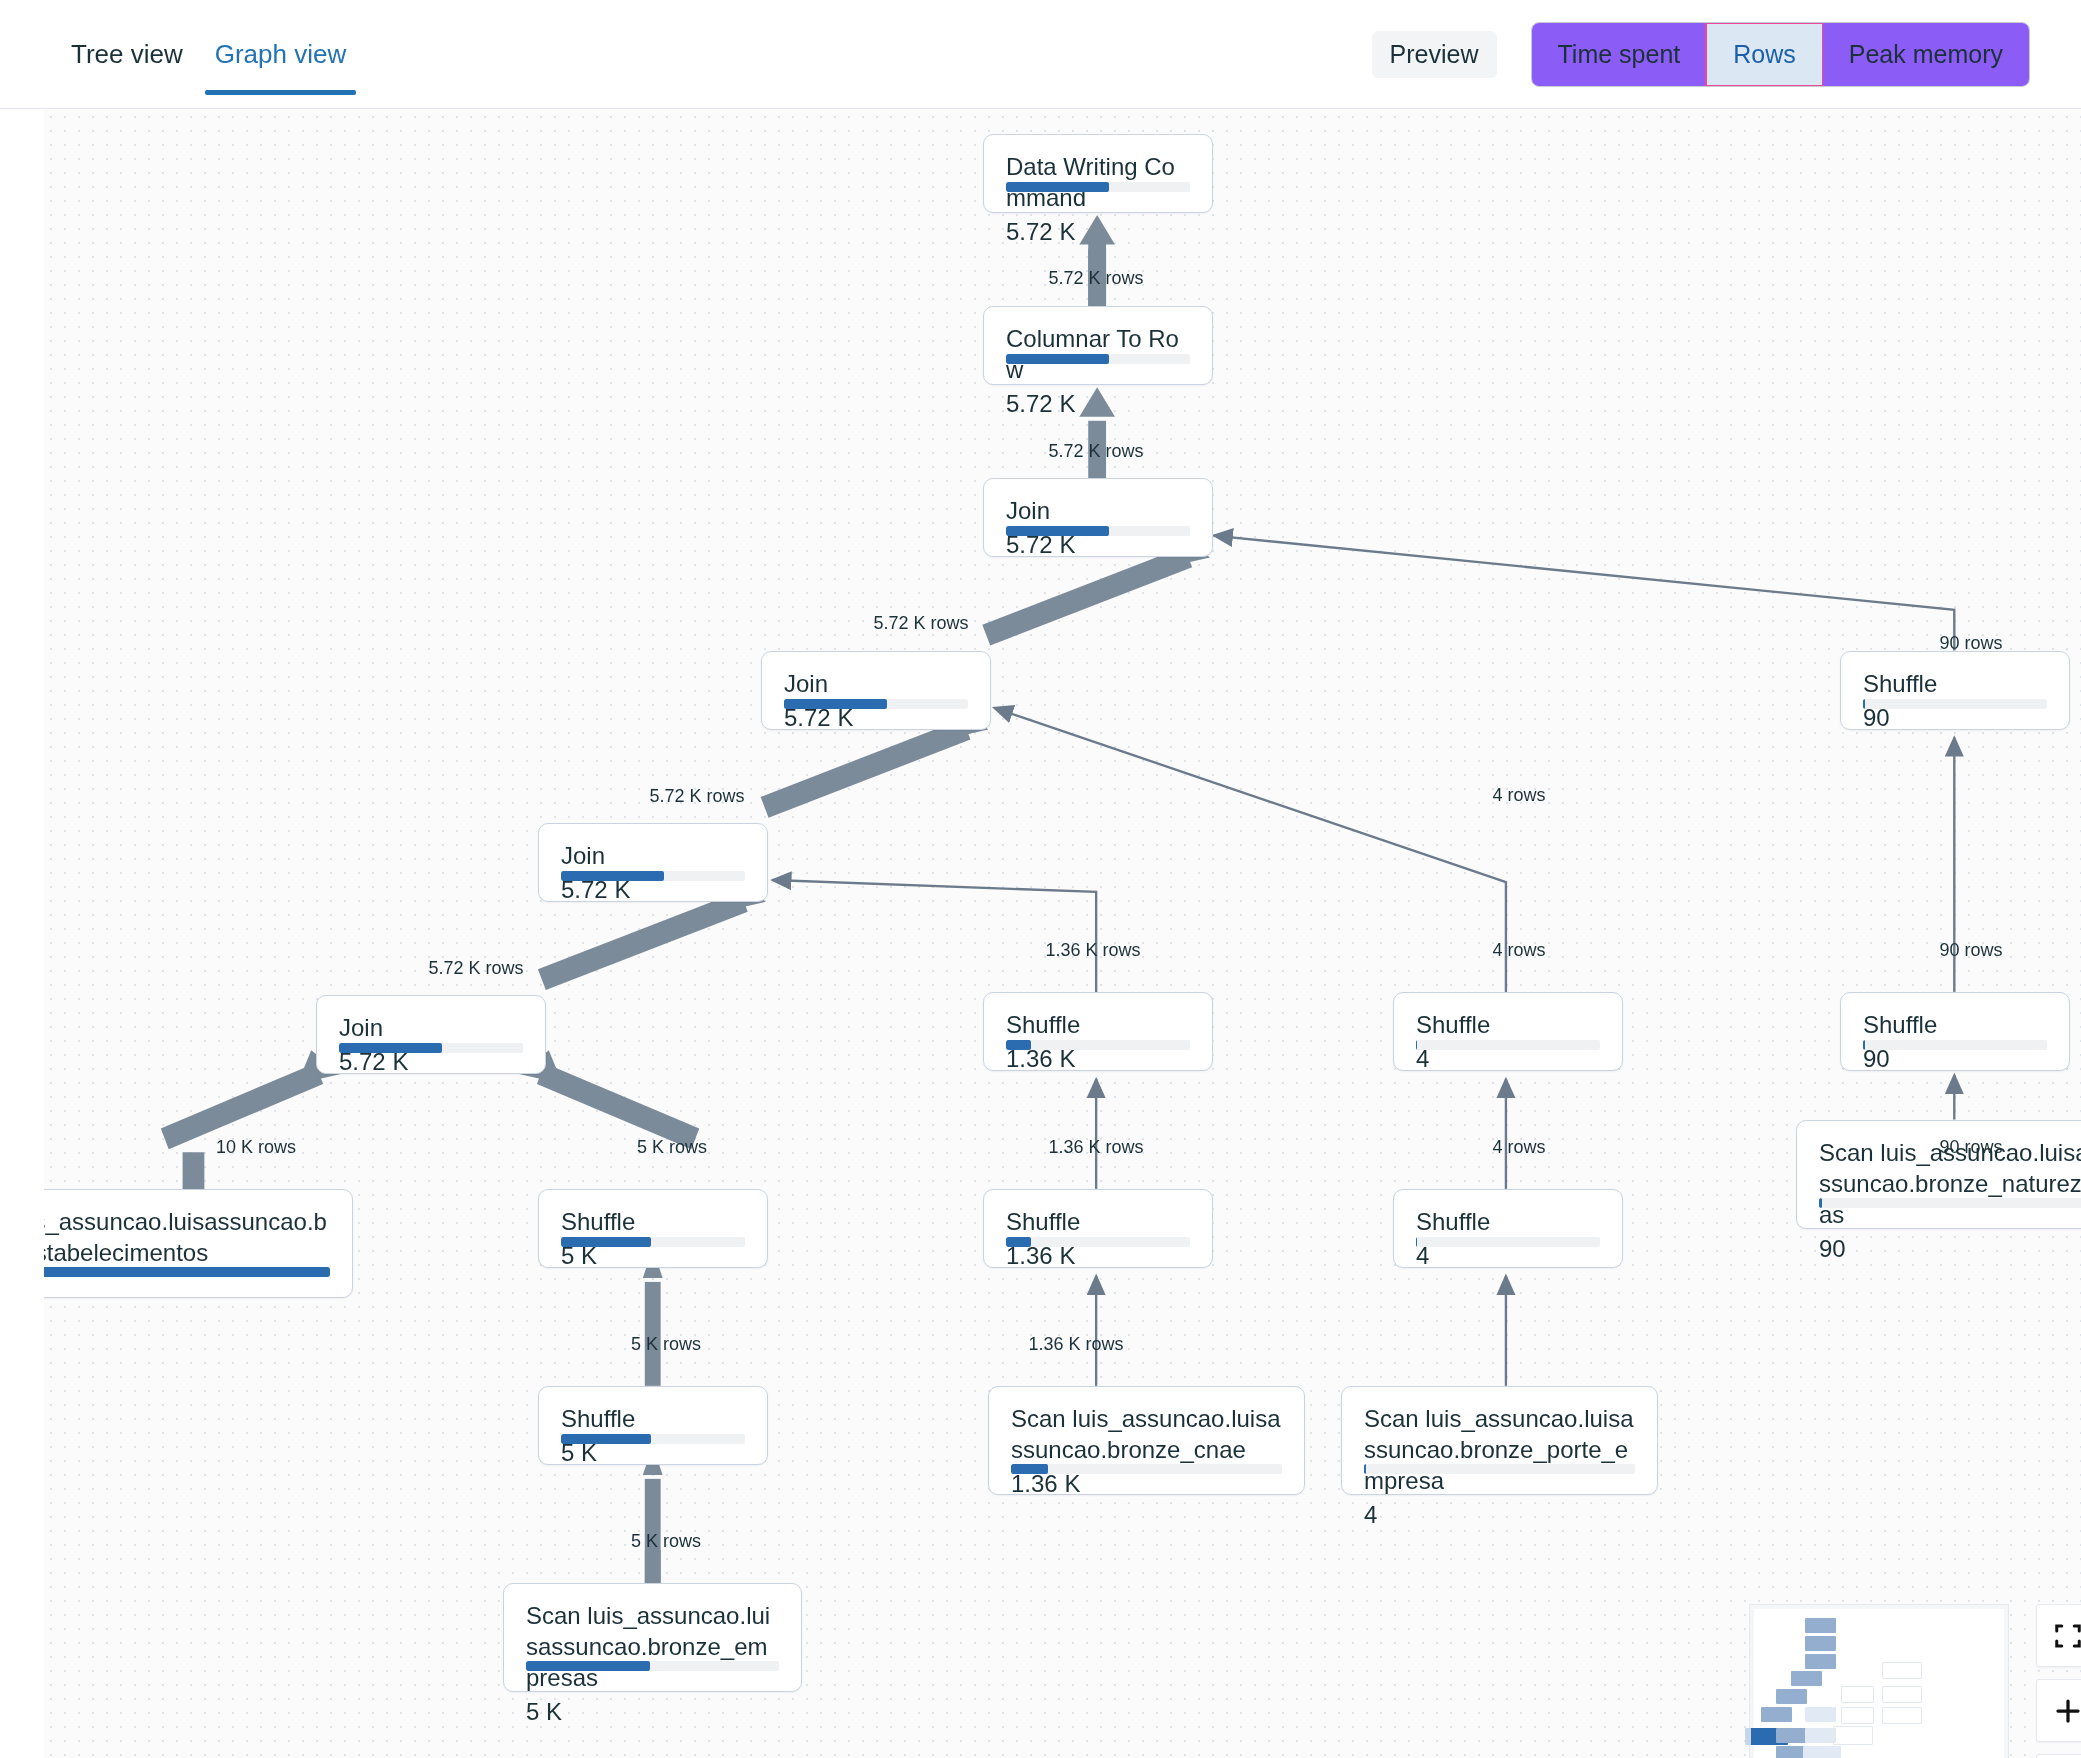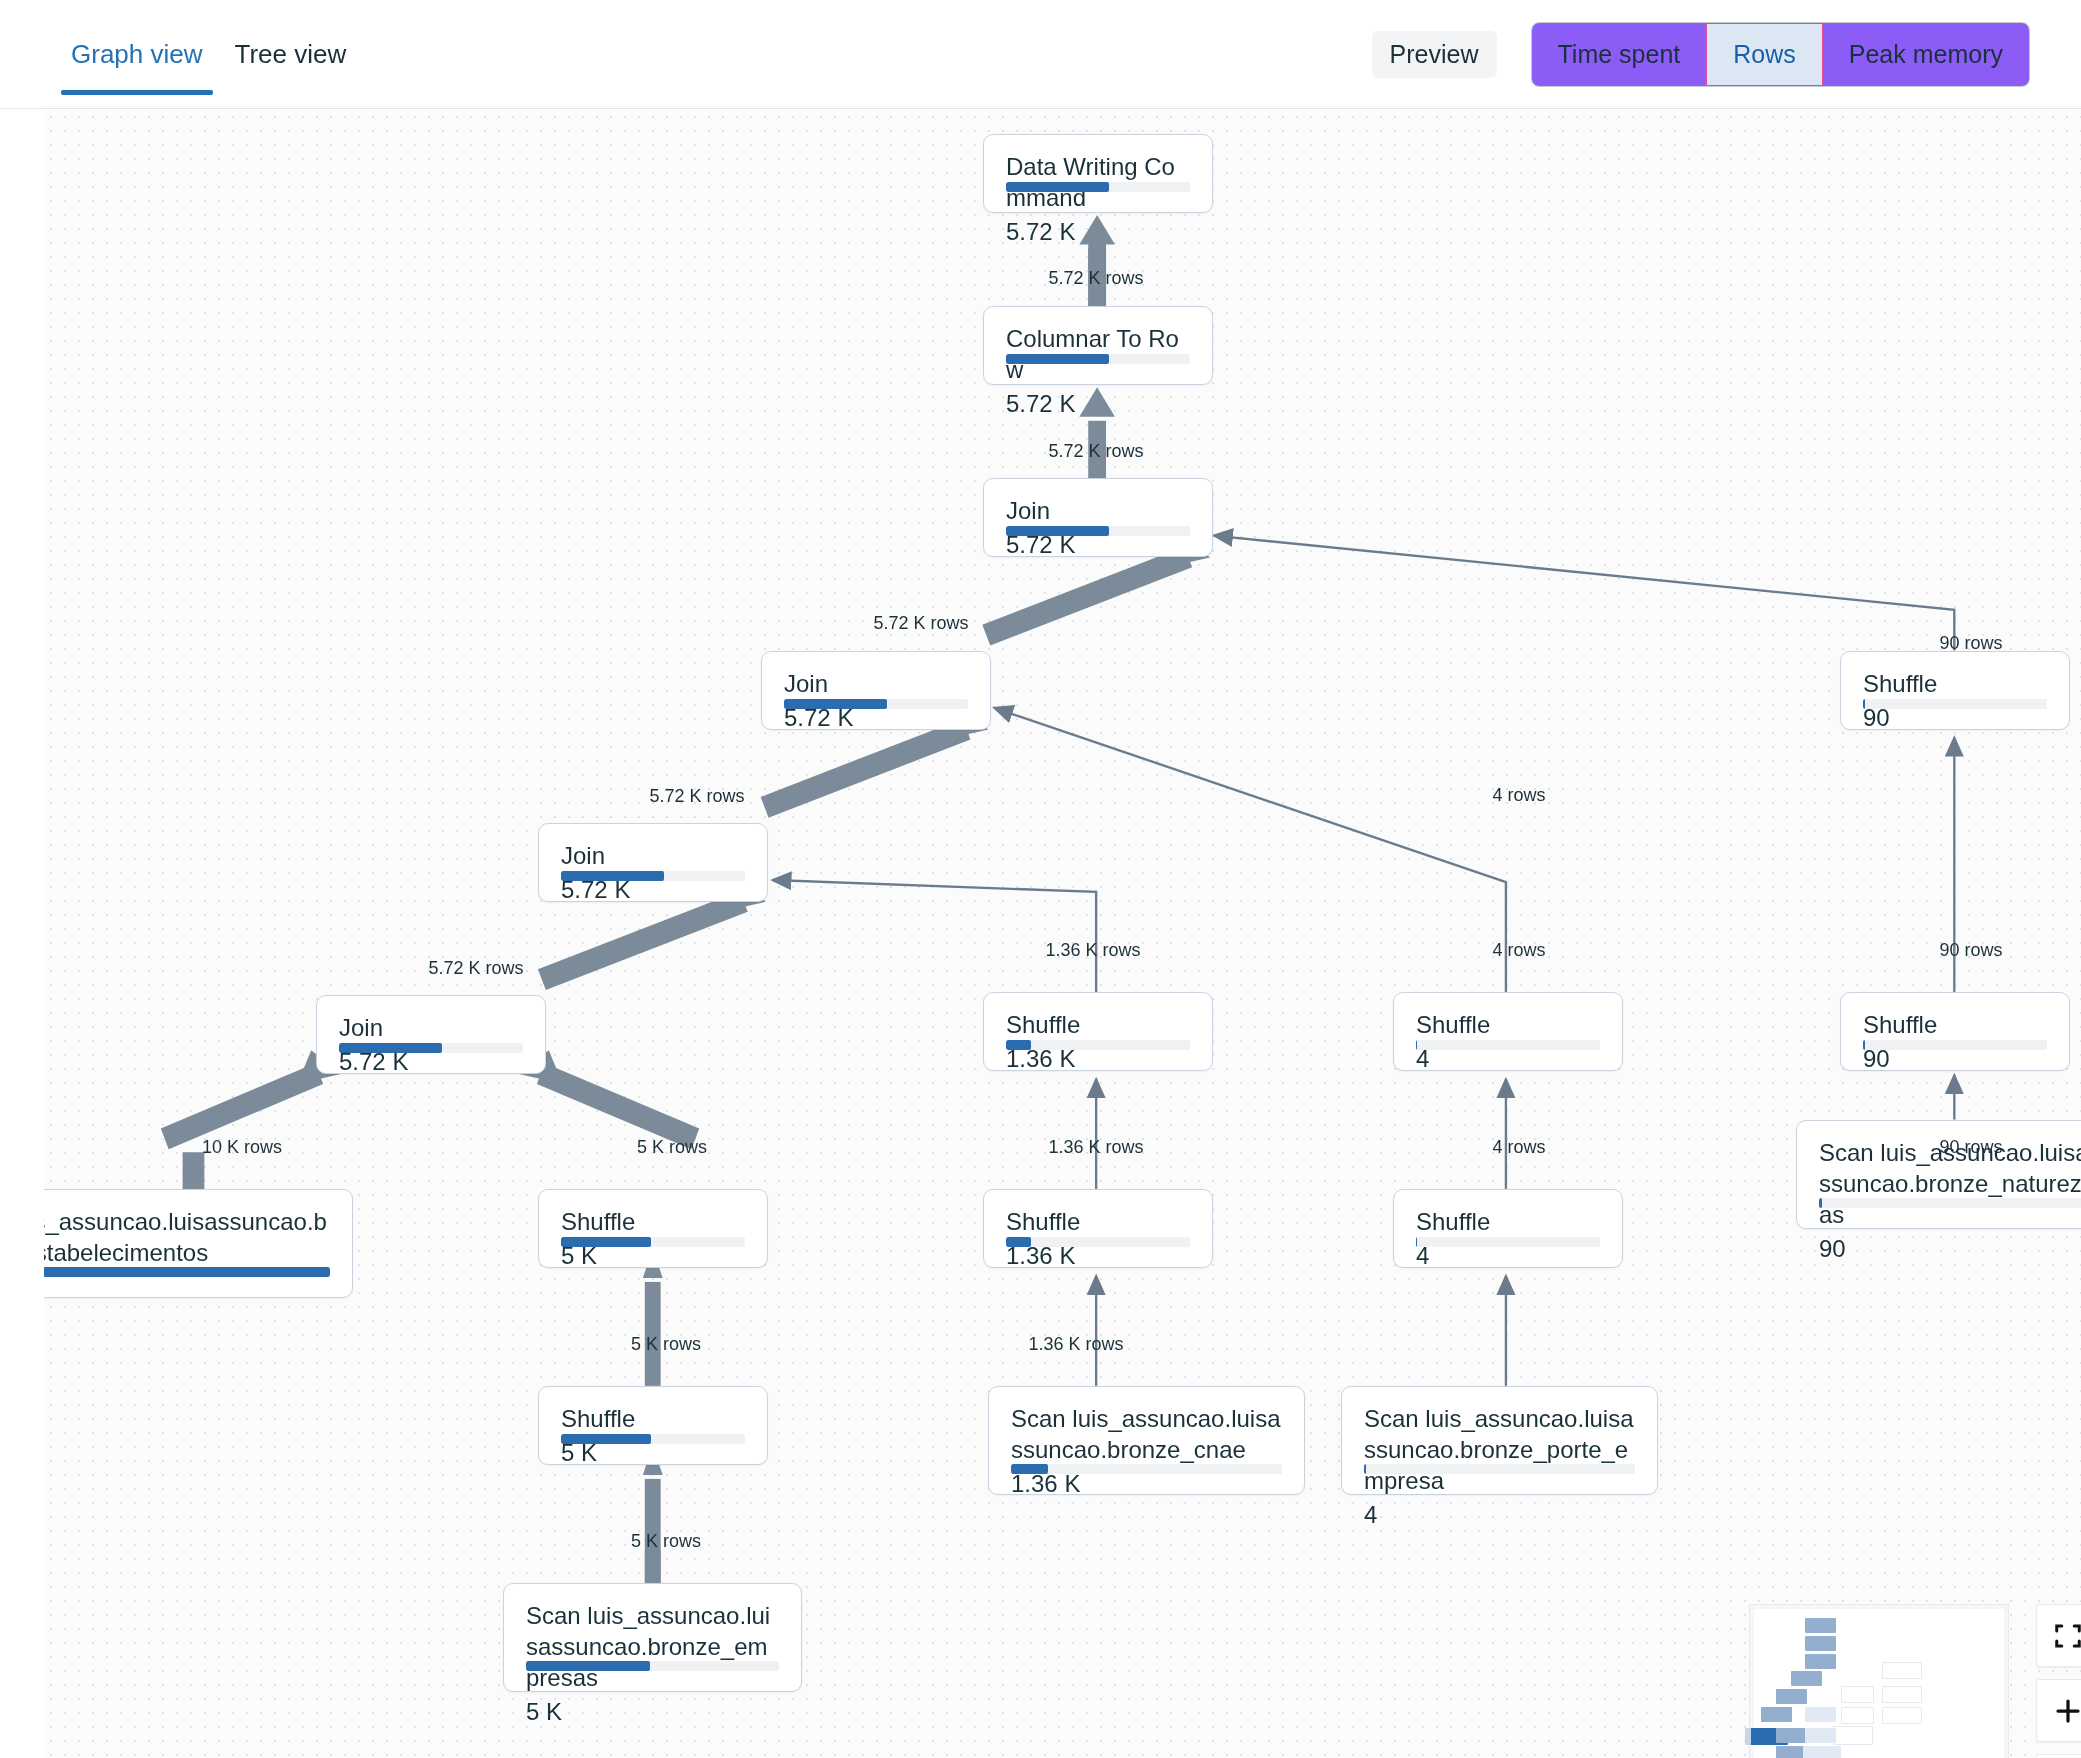--- a/index.html
+++ b/index.html
@@ -106,25 +106,25 @@
     box-shadow:0 1px 2px rgba(16,24,40,.05);
   }
   .zbtn svg{display:block;}
 </style>
 </head>
 <body>
 
 <div id="topbar">
 
   <div id="tabs">
+    <div class="vtab">
+      <span>Tree view</span>
+    </div>
     <div class="vtab active">
       <span>Graph view</span>
-    </div>
-    <div class="vtab">
-      <span>Tree view</span>
     </div>
   </div>
 
   <div id="rightctl">
     <button id="preview-btn">Preview</button>
 
 
     <div id="metric-group">
       <div class="mbtn">
         <span>Time spent</span>
@@ -331,21 +331,21 @@
           <div class="bar-fill" style="width: 1.2%;"></div>
         </div>
       </div>
     </div>
   <div id="edge-labels">
       <div class="elabel" style="left: 1052px; top: 158px;">5.72 K rows</div>
       <div class="elabel" style="left: 1052px; top: 331px;">5.72 K rows</div>
       <div class="elabel" style="left: 877px; top: 503px;">5.72 K rows</div>
       <div class="elabel" style="left: 653px; top: 676px;">5.72 K rows</div>
       <div class="elabel" style="left: 432px; top: 848px;">5.72 K rows</div>
-      <div class="elabel" style="left: 198px; top: 1027px;">10 K rows</div>
+      <div class="elabel" style="left: 212px; top: 1027px;">10 K rows</div>
       <div class="elabel" style="left: 628px; top: 1027px;">5 K rows</div>
       <div class="elabel" style="left: 622px; top: 1224px;">5 K rows</div>
       <div class="elabel" style="left: 622px; top: 1421px;">5 K rows</div>
       <div class="elabel" style="left: 1032px; top: 1224px;">1.36 K rows</div>
       <div class="elabel" style="left: 1052px; top: 1027px;">1.36 K rows</div>
       <div class="elabel" style="left: 1049px; top: 830px;">1.36 K rows</div>
       <div class="elabel" style="left: 1475px; top: 1027px;">4 rows</div>
       <div class="elabel" style="left: 1475px; top: 830px;">4 rows</div>
       <div class="elabel" style="left: 1475px; top: 675px;">4 rows</div>
       <div class="elabel" style="left: 1927px; top: 1027px;">90 rows</div>

